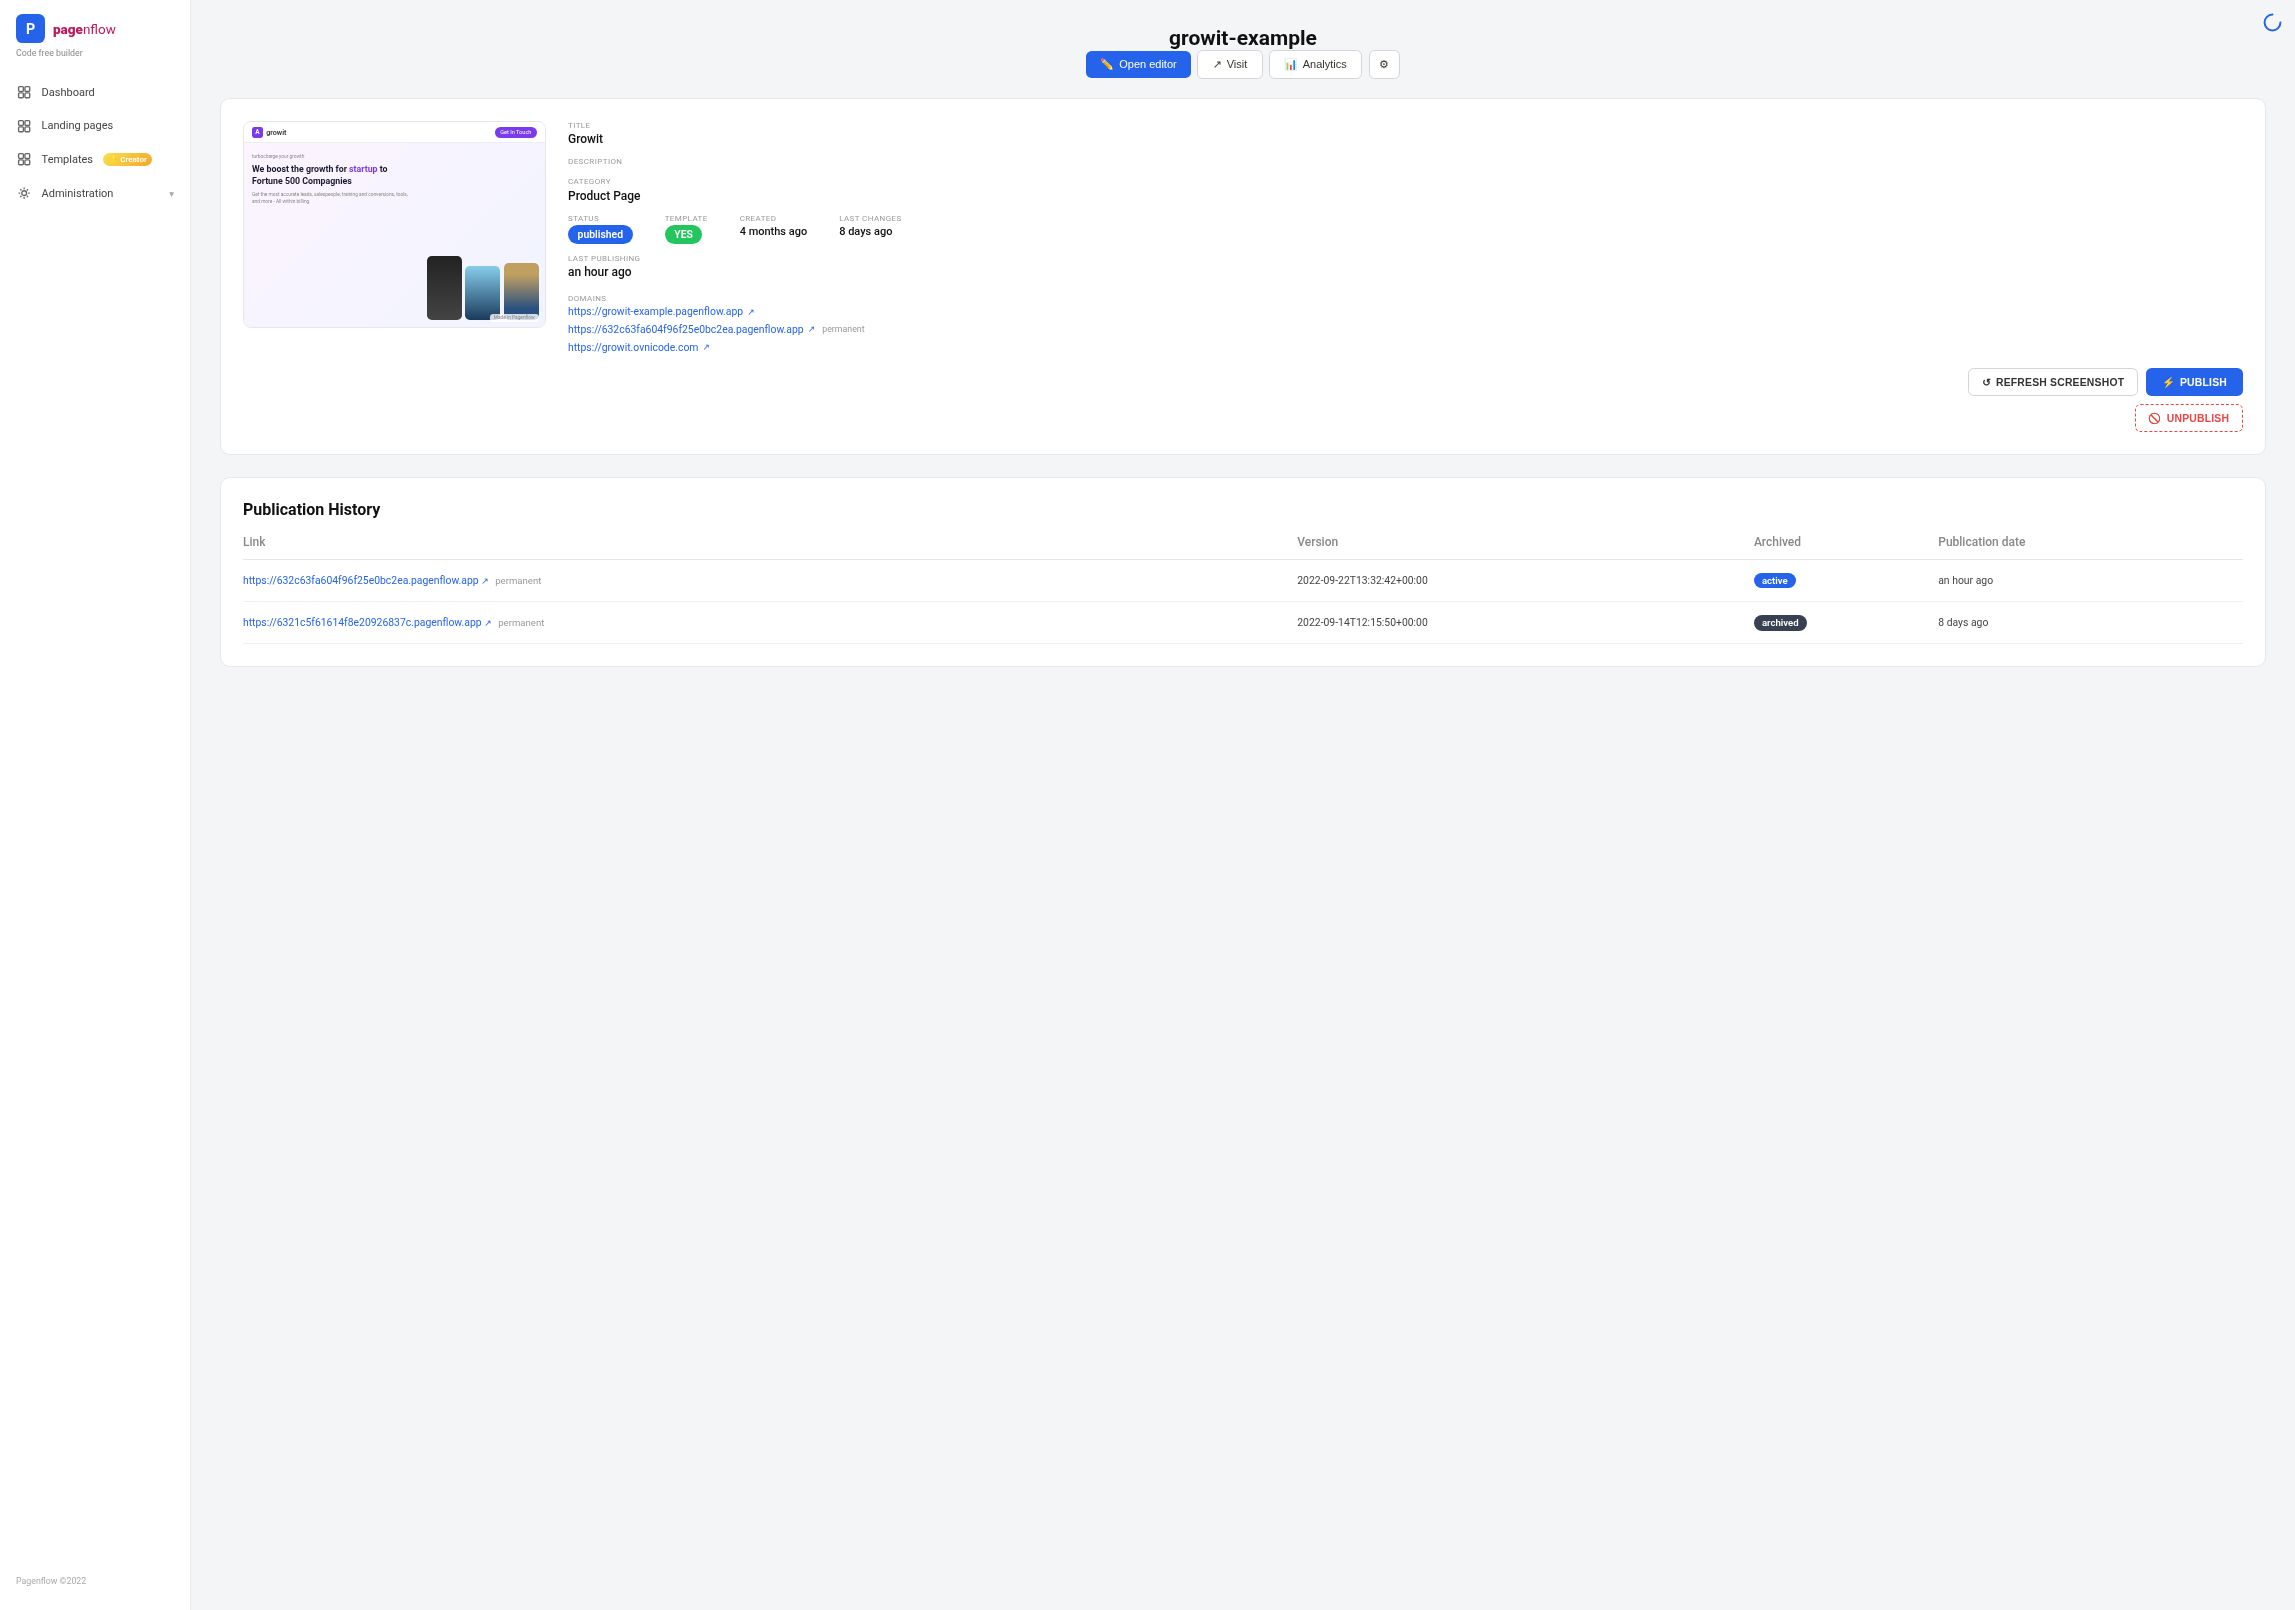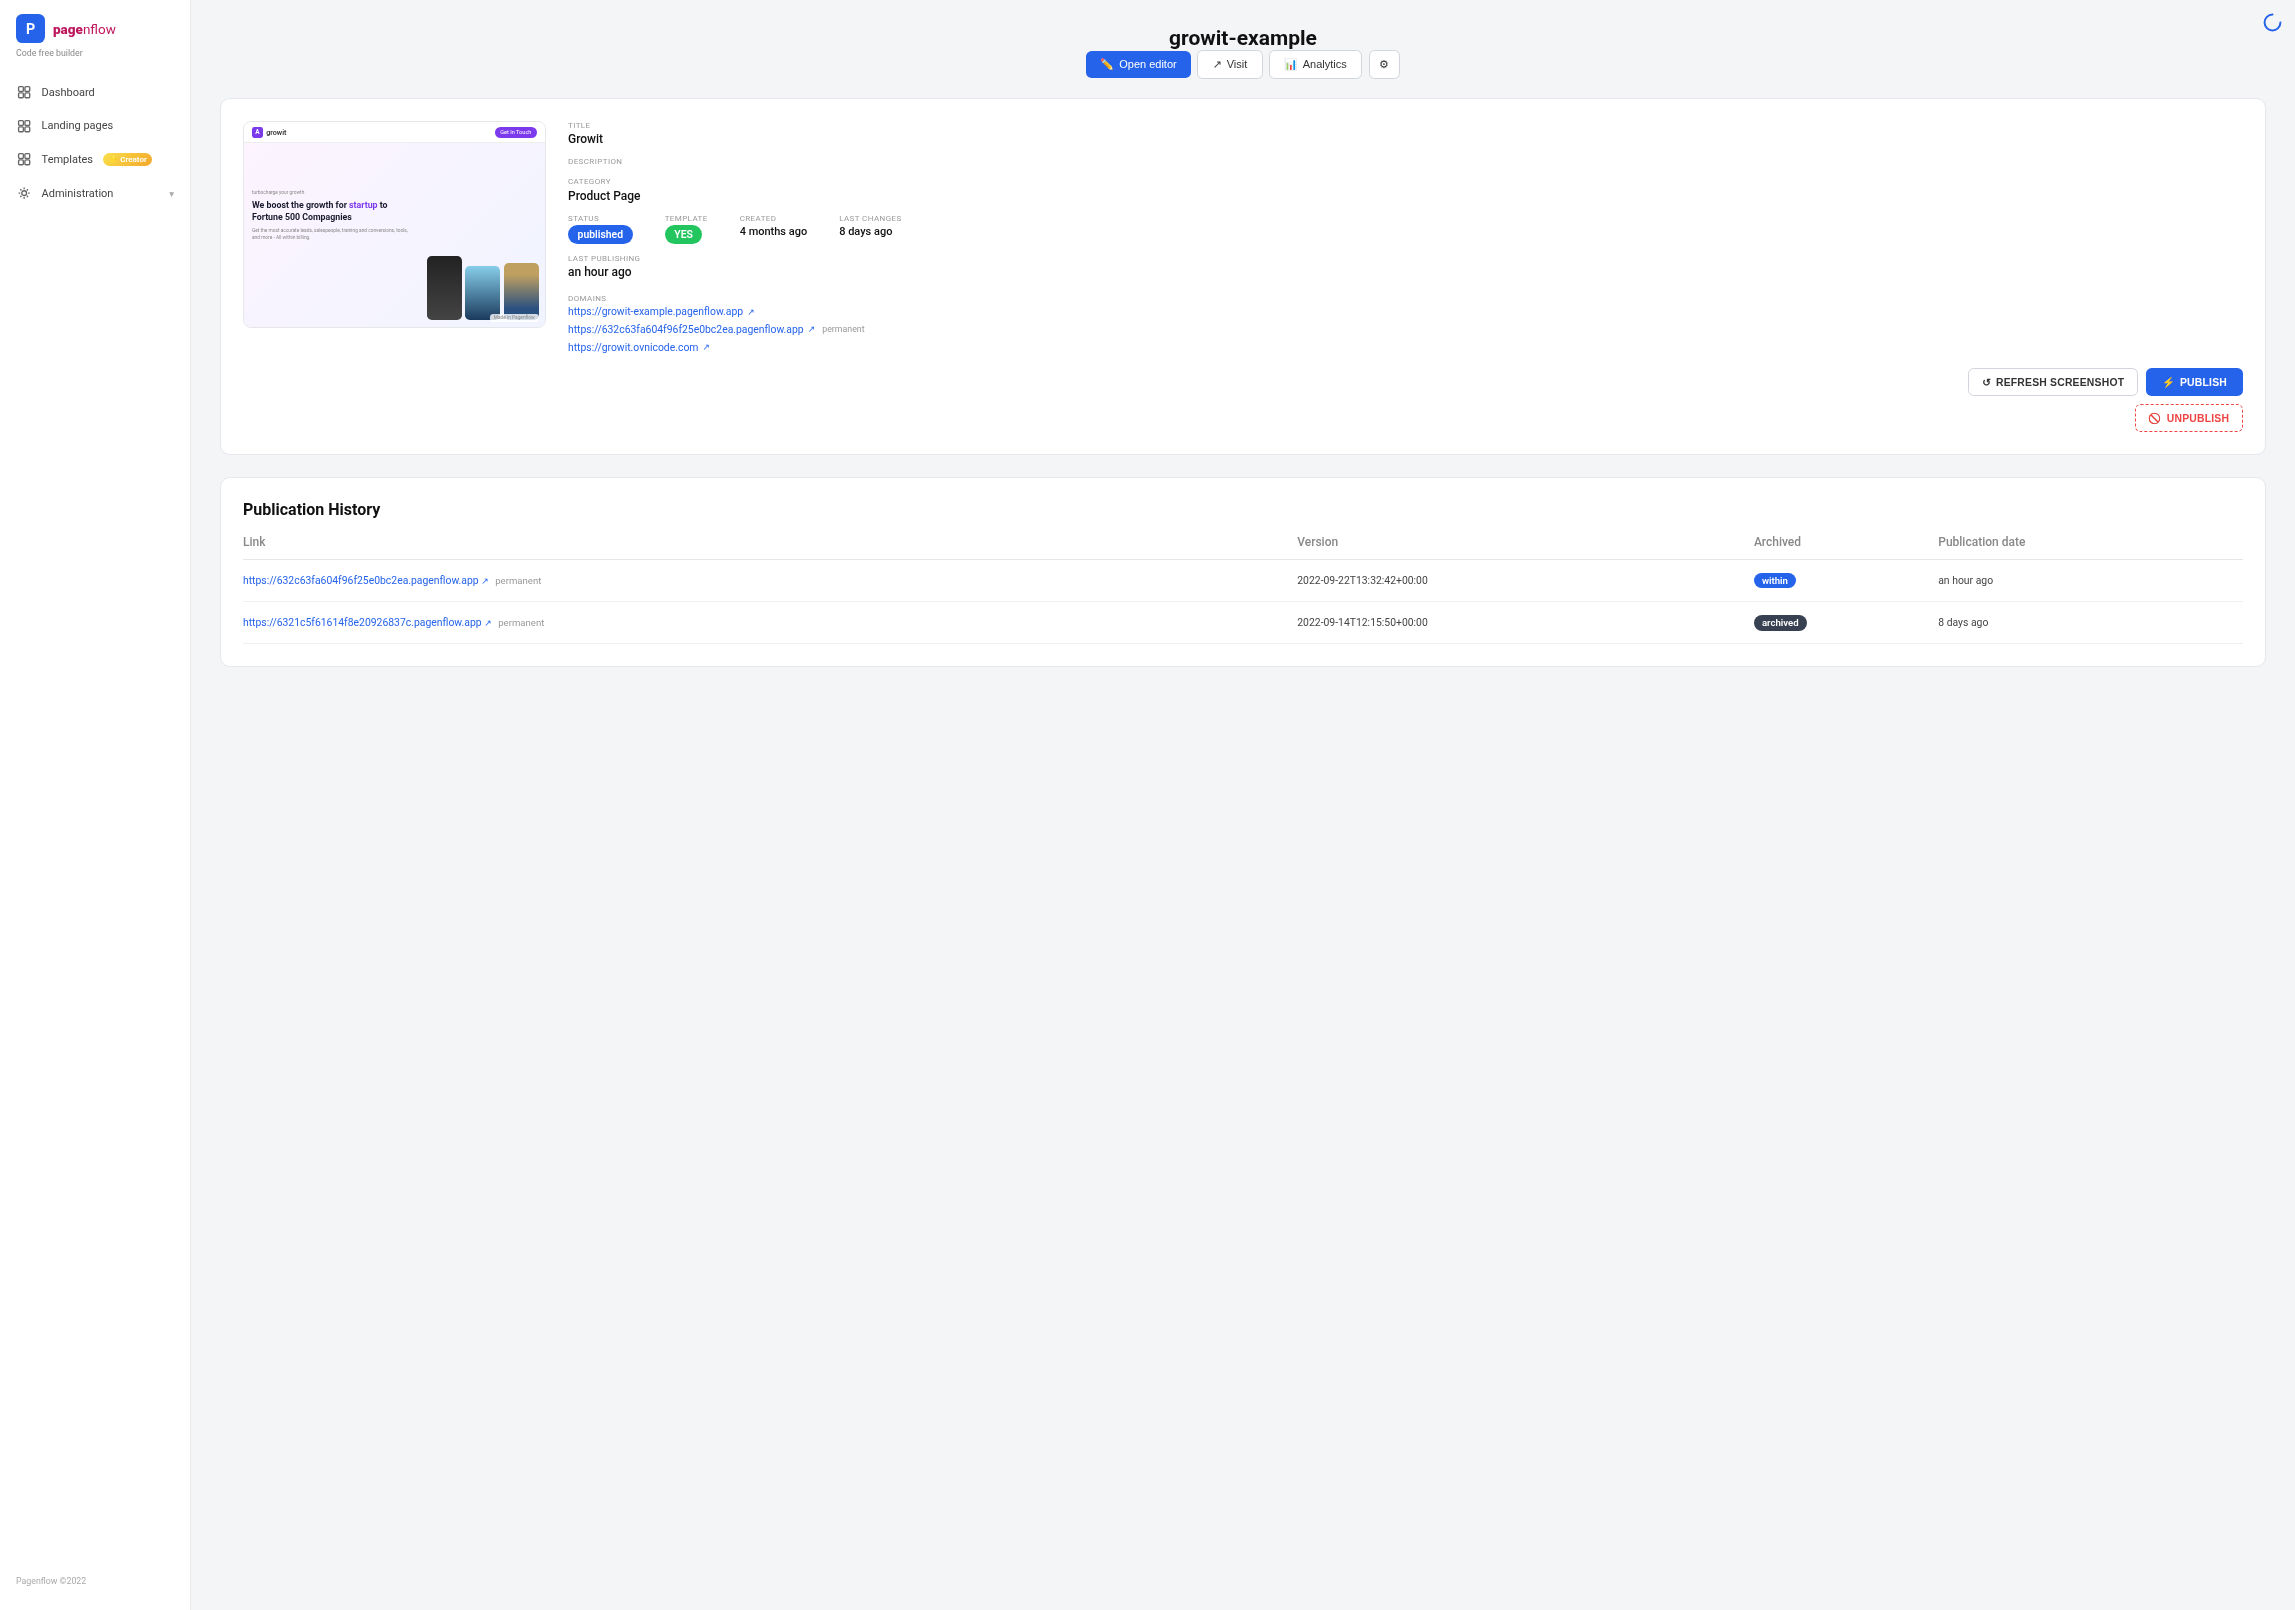--- a/index.html
+++ b/index.html
@@ -133,21 +133,21 @@
       display: flex; justify-content: space-between; align-items: center;
       padding: 4.8px 8px;
       background: #fff;
       border-bottom: 0.8px solid #eee;
     }
     .preview-logo-sm { display: flex; align-items: center; gap: 3.2px; }
     .preview-logo-icon { width: 11px; height: 11px; background: #7c3aed; border-radius: 2.4px; display:flex; align-items:center; justify-content:center; color:#fff; font-size:6.4px; font-weight:700; }
     .preview-logo-text { font-size: 7.2px; font-weight: 600; color: #333; }
     .preview-cta-btn { background: #7c3aed; color: #fff; font-size: 5.6px; padding: 2.4px 5.6px; border-radius: 8px; }
 
-    .preview-body { display: flex; flex: 1; gap: 10px; margin-top: 36px; }
+    .preview-body { display: flex; flex: 1; gap: 10px; }
     .preview-left { flex: 1; padding: 11px 8px; display: flex; flex-direction: column; gap: 4.8px; }
     .preview-tagline { font-size: 4.8px; color: #888; }
     .preview-headline { font-size: 8.8px; font-weight: 700; color: #1a1a2e; line-height: 1.3; }
     .preview-headline .accent { color: #7c3aed; }
     .preview-sub { font-size: 4.8px; color: #888; line-height: 1.4; }
     .preview-right { display: flex; gap: 3.2px; padding: 6.4px 6.4px 6.4px 0; align-items: flex-end; }
     .preview-phone {
       width: 35px; height: 64px;
       background: #1a1a1a;
       border-radius: 4.8px;
@@ -502,21 +502,21 @@
       </thead>
       <tbody id="history-tbody">
       <tr>
       <td>
         <span style="color:#2563eb;">https://632c63fa604f96f25e0bc2ea.pagenflow.app</span>
         <span style="font-size:8.8px; color:#2563eb;">↗</span>
         <span class="permanent-tag">permanent</span>
       </td>
       <td>2022-09-22T13:32:42+00:00</td>
       <td>
-        <span class="status-badge status-active">within</span>
+        <span class="status-badge status-active">active</span>
       </td>
       <td>an hour ago</td>
     </tr>
           <tr>
       <td>
         <span style="color:#2563eb;">https://6321c5f61614f8e20926837c.pagenflow.app</span>
         <span style="font-size:8.8px; color:#2563eb;">↗</span>
         <span class="permanent-tag">permanent</span>
       </td>
       <td>2022-09-14T12:15:50+00:00</td>

